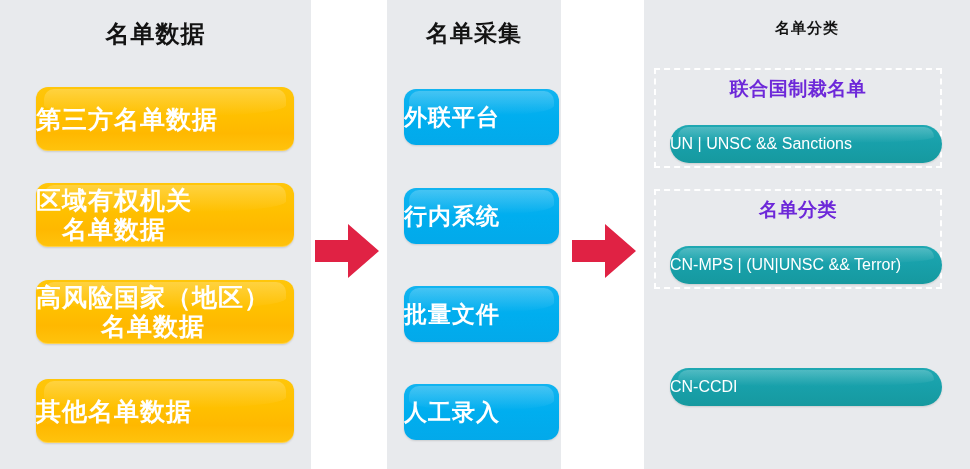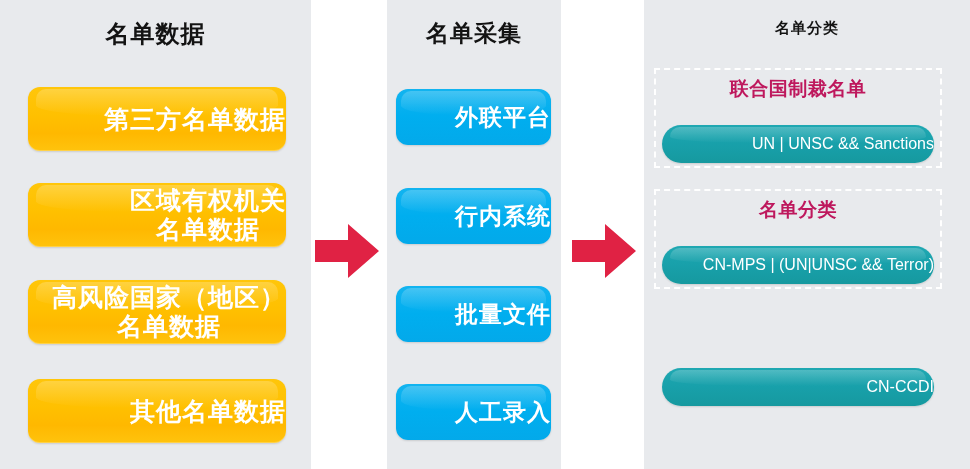--- a/index.html
+++ b/index.html
@@ -47,26 +47,27 @@
   .panel-mid .panel-title   { margin-top: 22px; font-size: 23px; }
   .panel-right .panel-title { margin-top: 20px; font-size: 15px; }
 
   
   .pill {
     position: absolute;
     box-sizing: border-box;
     border-radius: 12px;
     display: flex;
     align-items: center;
-    justify-content: flex-end;
+    justify-content: flex-start;
     text-align: center;
     color: #ffffff;
     font-weight: bold;
     line-height: 1.16;
     overflow: hidden;
+    margin-left: 8px;
   }
   .pill::before {
     
     content: "";
     position: absolute;
     left: 3%;
     top: 2px;
     width: 94%;
     height: 42%;
     border-radius: 10px 10px 40% 40%;
@@ -126,21 +127,21 @@
     left: 654px;
     width: 288px;
   }
   .g1 { top: 68px;  height: 100px; }
   .g2 { top: 189px; height: 100px; }
   .g3 { top: 311px; height: 100px; }
 
   .group-title {
     text-align: center;
     font-weight: bold;
-    color: #be185d;
+    color: #6d28d9;
     font-size: 19px;
     margin-top: 9px;
     letter-spacing: 0.5px;
     line-height: 1;
   }
 
   
   .arrow {
     position: absolute;
     width: 64px;

